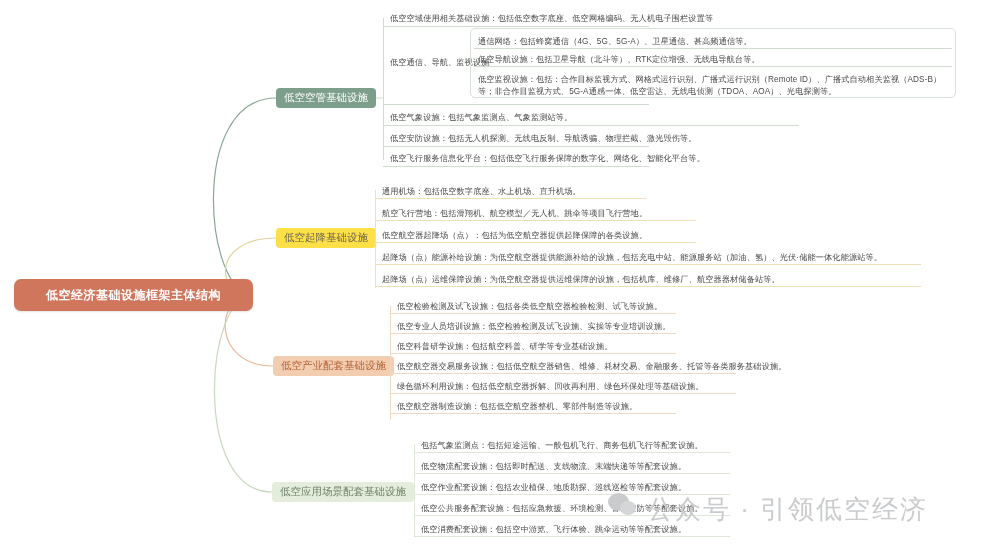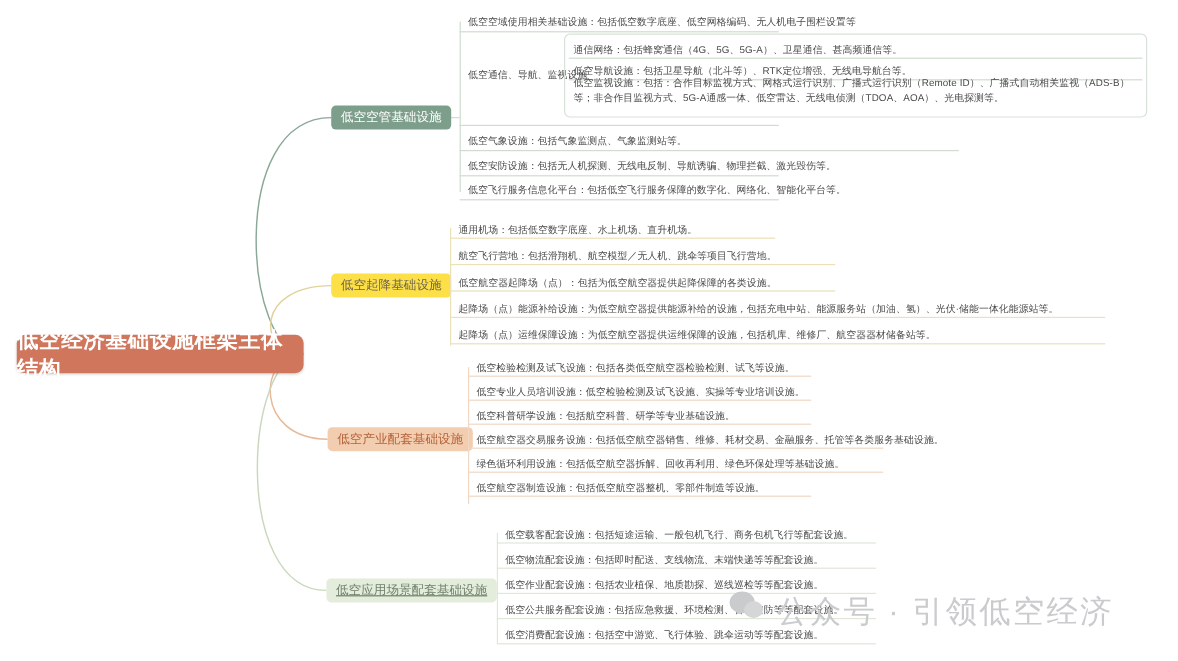--- a/index.html
+++ b/index.html
@@ -15,41 +15,41 @@
 
   
   .root-node{
     position:absolute;
     left:14px;top:279px;
     width:239px;height:32px;
     background:#d0765c;
     border-radius:7px;
     display:flex;align-items:center;justify-content:center;
     color:#ffffff;
-    font-size:18px;
+    font-size:12px;
     font-weight:bold;
     letter-spacing:0.5px;
     box-shadow:0 1px 2px rgba(0,0,0,.12);
   }
 
   
   .branch{
     position:absolute;
     display:flex;align-items:center;justify-content:center;
     border-radius:4px;
     font-size:10.5px;
     height:20px;
     padding:0 8px;
     white-space:nowrap;
     box-sizing:border-box;
   }
   .branch.b1{left:276px;top:88px;background:#7d9e8b;color:#ffffff;}
   .branch.b2{left:276px;top:228px;background:#fde047;color:#6d6450;}
   .branch.b3{left:273px;top:356px;background:#f3cdb0;color:#b4633a;}
-  .branch.b4{left:272px;top:482px;background:#e4eddc;color:#6f8169;text-decoration:underline;}
+  .branch.b4{left:272px;top:482px;background:#e4eddc;color:#6f8169;}
 
   
   .leaf{
     position:absolute;
     font-size:8.2px;
     color:#4a4a4a;
     white-space:nowrap;
     line-height:11px;
     letter-spacing:0.1px;
   }
@@ -138,21 +138,21 @@
 
   <div class="subbox" style="left:470px;top:28px;width:486px;height:70px;"></div>
   <div class="spine g" style="left:470px;top:33px;height:58px;background:transparent;"></div>
 
   <div class="leaf" style="left:478px;top:36px;">通信网络：包括蜂窝通信（4G、5G、5G-A）、卫星通信、甚高频通信等。</div>
   <div class="rule g" style="left:474px;top:48px;width:478px;"></div>
 
   <div class="leaf" style="left:478px;top:54px;">低空导航设施：包括卫星导航（北斗等）、RTK定位增强、无线电导航台等。</div>
   <div class="rule g" style="left:474px;top:66px;width:478px;"></div>
 
-  <div class="leaf wrap" style="left:478px;top:64px;width:472px;">低空监视设施：包括：合作目标监视方式、网格式运行识别、广播式运行识别（Remote ID）、广播式自动相关监视（ADS-B）等；非合作目监视方式、5G-A通感一体、低空雷达、无线电侦测（TDOA、AOA）、光电探测等。</div>
+  <div class="leaf wrap" style="left:478px;top:74px;width:472px;">低空监视设施：包括：合作目标监视方式、网格式运行识别、广播式运行识别（Remote ID）、广播式自动相关监视（ADS-B）等；非合作目监视方式、5G-A通感一体、低空雷达、无线电侦测（TDOA、AOA）、光电探测等。</div>
 
   <div class="rule g" style="left:383px;top:104px;width:266px;"></div>
 
   <div class="leaf" style="left:390px;top:112px;">低空气象设施：包括气象监测点、气象监测站等。</div>
   <div class="rule g" style="left:383px;top:125px;width:416px;"></div>
 
   <div class="leaf" style="left:390px;top:133px;">低空安防设施：包括无人机探测、无线电反制、导航诱骗、物理拦截、激光毁伤等。</div>
   <div class="rule g" style="left:383px;top:146px;width:266px;"></div>
 
   <div class="leaf" style="left:390px;top:153px;">低空飞行服务信息化平台：包括低空飞行服务保障的数字化、网络化、智能化平台等。</div>
@@ -196,21 +196,21 @@
   <div class="leaf" style="left:397px;top:381px;">绿色循环利用设施：包括低空航空器拆解、回收再利用、绿色环保处理等基础设施。</div>
   <div class="rule o" style="left:390px;top:393px;width:346px;"></div>
 
   <div class="leaf" style="left:397px;top:401px;">低空航空器制造设施：包括低空航空器整机、零部件制造等设施。</div>
   <div class="rule o" style="left:390px;top:413px;width:286px;"></div>
 
   <div class="branch b4">低空应用场景配套基础设施</div>
 
   <div class="spine lg" style="left:414px;top:444px;height:92px;"></div>
 
-  <div class="leaf" style="left:421px;top:440px;">低空载客配套设施：包括短途运输、一般包机飞行、商务包机飞行等配套设施。</div>
+  <div class="leaf" style="left:421px;top:440px;">包括气象监测点：包括短途运输、一般包机飞行、商务包机飞行等配套设施。</div>
   <div class="rule lg" style="left:414px;top:452px;width:316px;"></div>
 
   <div class="leaf" style="left:421px;top:461px;">低空物流配套设施：包括即时配送、支线物流、末端快递等等配套设施。</div>
   <div class="rule lg" style="left:414px;top:473px;width:316px;"></div>
 
   <div class="leaf" style="left:421px;top:482px;">低空作业配套设施：包括农业植保、地质勘探、巡线巡检等等配套设施。</div>
   <div class="rule lg" style="left:414px;top:494px;width:316px;"></div>
 
   <div class="leaf" style="left:421px;top:503px;">低空公共服务配套设施：包括应急救援、环境检测、警务安防等等配套设施。</div>
   <div class="rule lg" style="left:414px;top:515px;width:316px;"></div>

